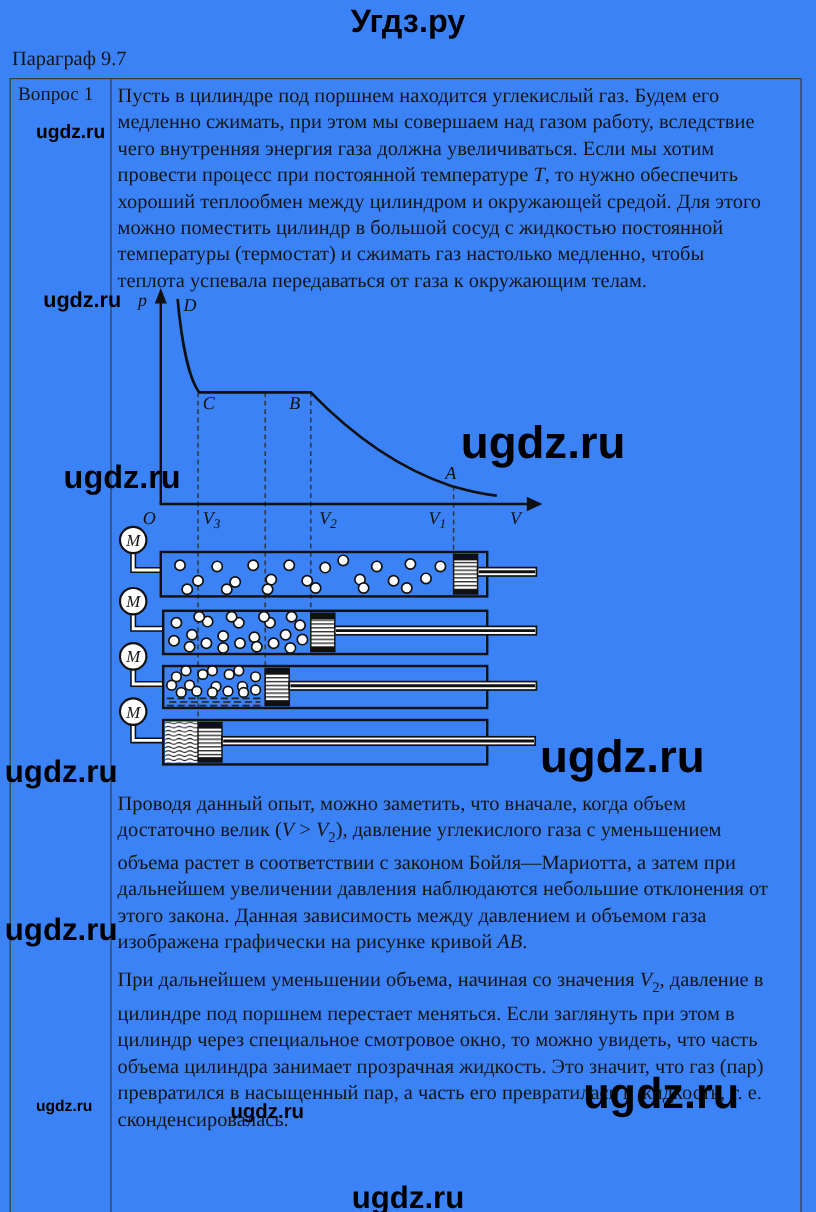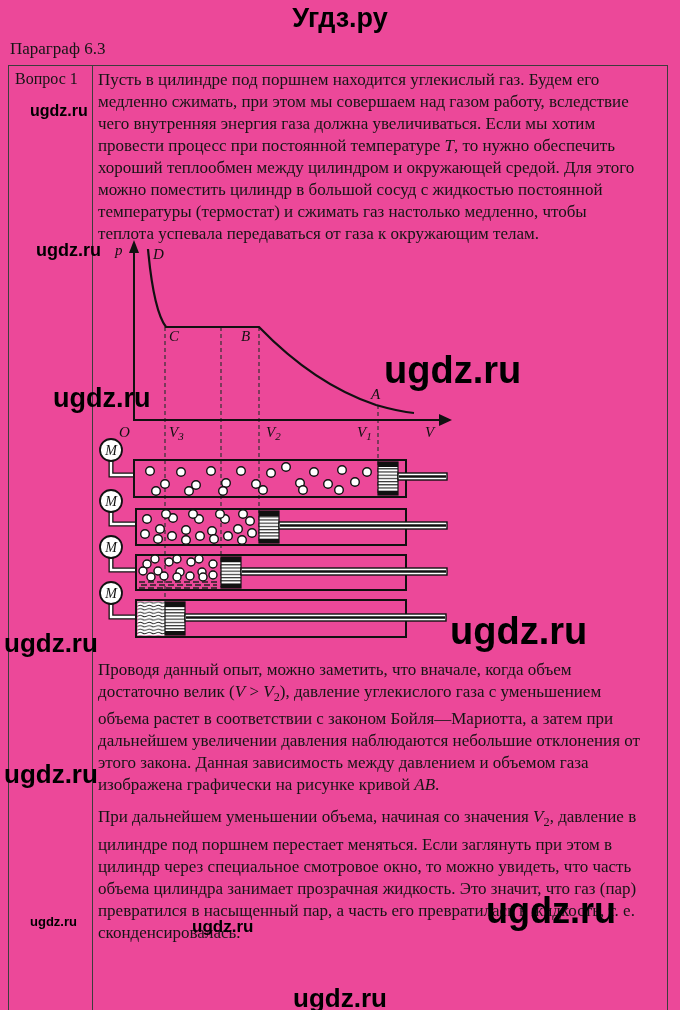--- a/index.html
+++ b/index.html
@@ -1,18 +1,18 @@
 <!DOCTYPE html>
 <html><head>
 <meta charset="utf-8">
 <style>
   * { margin:0; padding:0; box-sizing:border-box; }
   html,body { background:#fff; }
   .page {
-    position:relative; width:680px; height:1010px; background:#ec4899;
+    position:relative; width:680px; height:1010px; background:#3b82f6;
     font-family:"Liberation Serif","DejaVu Serif",serif; color:#151515; overflow:hidden;
   }
   .site-title {
     position:absolute; top:3px; left:0; width:100%; text-align:center;
     font-family:"Liberation Sans","DejaVu Sans",sans-serif; font-weight:700; font-size:27px; color:#000;
   }
   .para-head { position:absolute; top:39px; left:10px; font-size:17px; color:#151515; }
   .qtable {
     position:absolute; top:65px; left:8px; width:660px; height:975px;
     border:1.5px solid #3d3d3d; display:flex;
@@ -45,21 +45,21 @@
     font-size:26px; color:#000; line-height:1;
   }
   svg text { font-family:"Liberation Serif","DejaVu Serif",serif; fill:#111; }
 </style>
 </head>
 <body>
 
 <div class="page">
 
   <div class="site-title">Угдз.ру</div>
-  <div class="para-head">Параграф 6.3</div>
+  <div class="para-head">Параграф 9.7</div>
 
   <div class="qtable">
     <div class="qcell">
       <span>Вопрос 1</span>
     </div>
     <div class="acell">
 
       <div class="apara"><span>Пусть в цилиндре под поршнем находится углекислый газ. Будем его</span><br><span>медленно сжимать, при этом мы совершаем над газом работу, вследствие</span><br><span>чего внутренняя энергия газа должна увеличиваться. Если мы хотим</span><br><span>провести процесс при постоянной температуре </span><span style="font-style: italic;">T</span><span>, то нужно обеспечить</span><br><span>хороший теплообмен между цилиндром и окружающей средой. Для этого</span><br><span>можно поместить цилиндр в большой сосуд с жидкостью постоянной</span><br><span>температуры (термостат) и сжимать газ настолько медленно, чтобы</span><br><span>теплота успевала передаваться от газа к окружающим телам.</span></div>
 
       <svg class="fig" width="580" height="420" viewBox="0 0 580 420">

